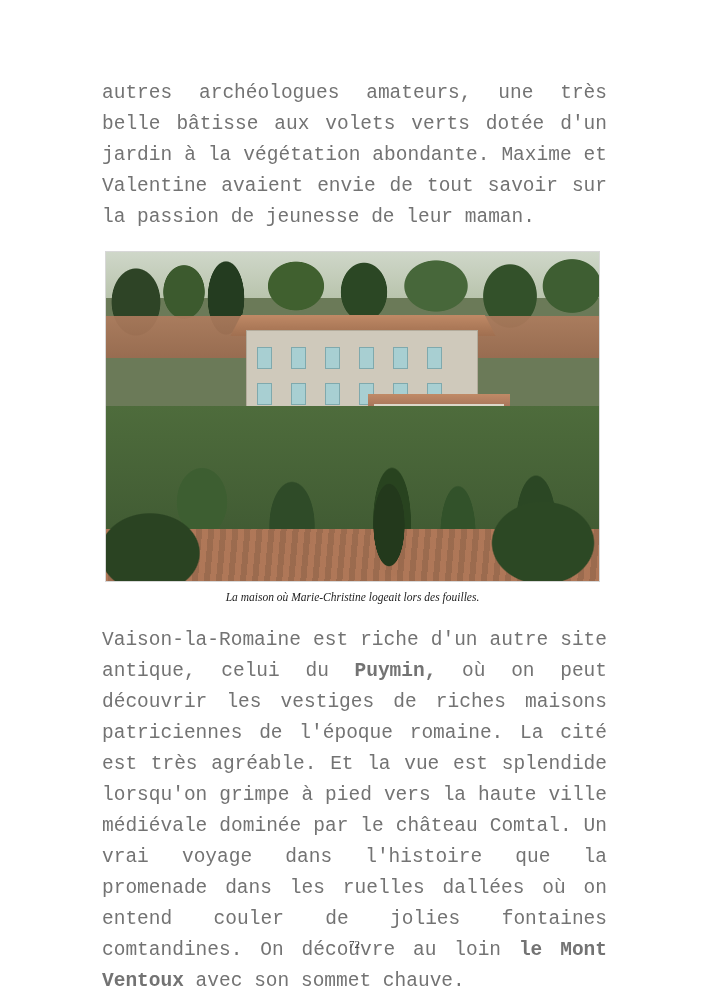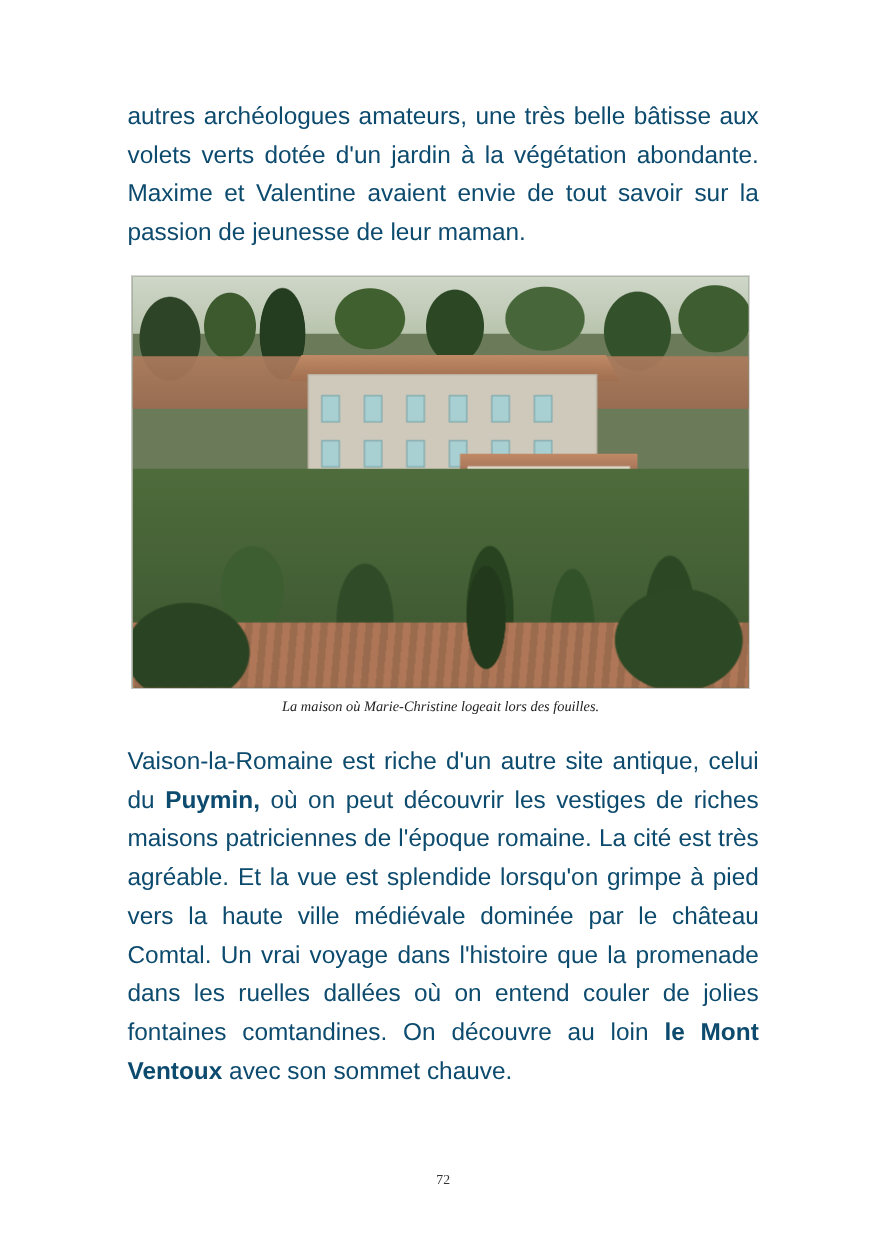--- a/index.html
+++ b/index.html
@@ -15,26 +15,26 @@
     overflow: hidden;
   }
   .page {
     position: relative;
     width: 709px;
     height: 992px;
     box-sizing: border-box;
     padding: 0 102px;
   }
   .para {
-    font-family: Liberation Sans, sans-serif;
+    font-family: Liberation Mono, monospace;
     font-size: 19.5px;
     line-height: 31px;
     text-align: justify;
     text-justify: inter-word;
-    color: #0c4a6e;
+    color: #737373;
     margin: 0;
   }
   .para-top {
     padding-top: 78px;
   }
   .para-bottom {
     padding-top: 22px;
   }
   .para b {
     font-weight: bold;

